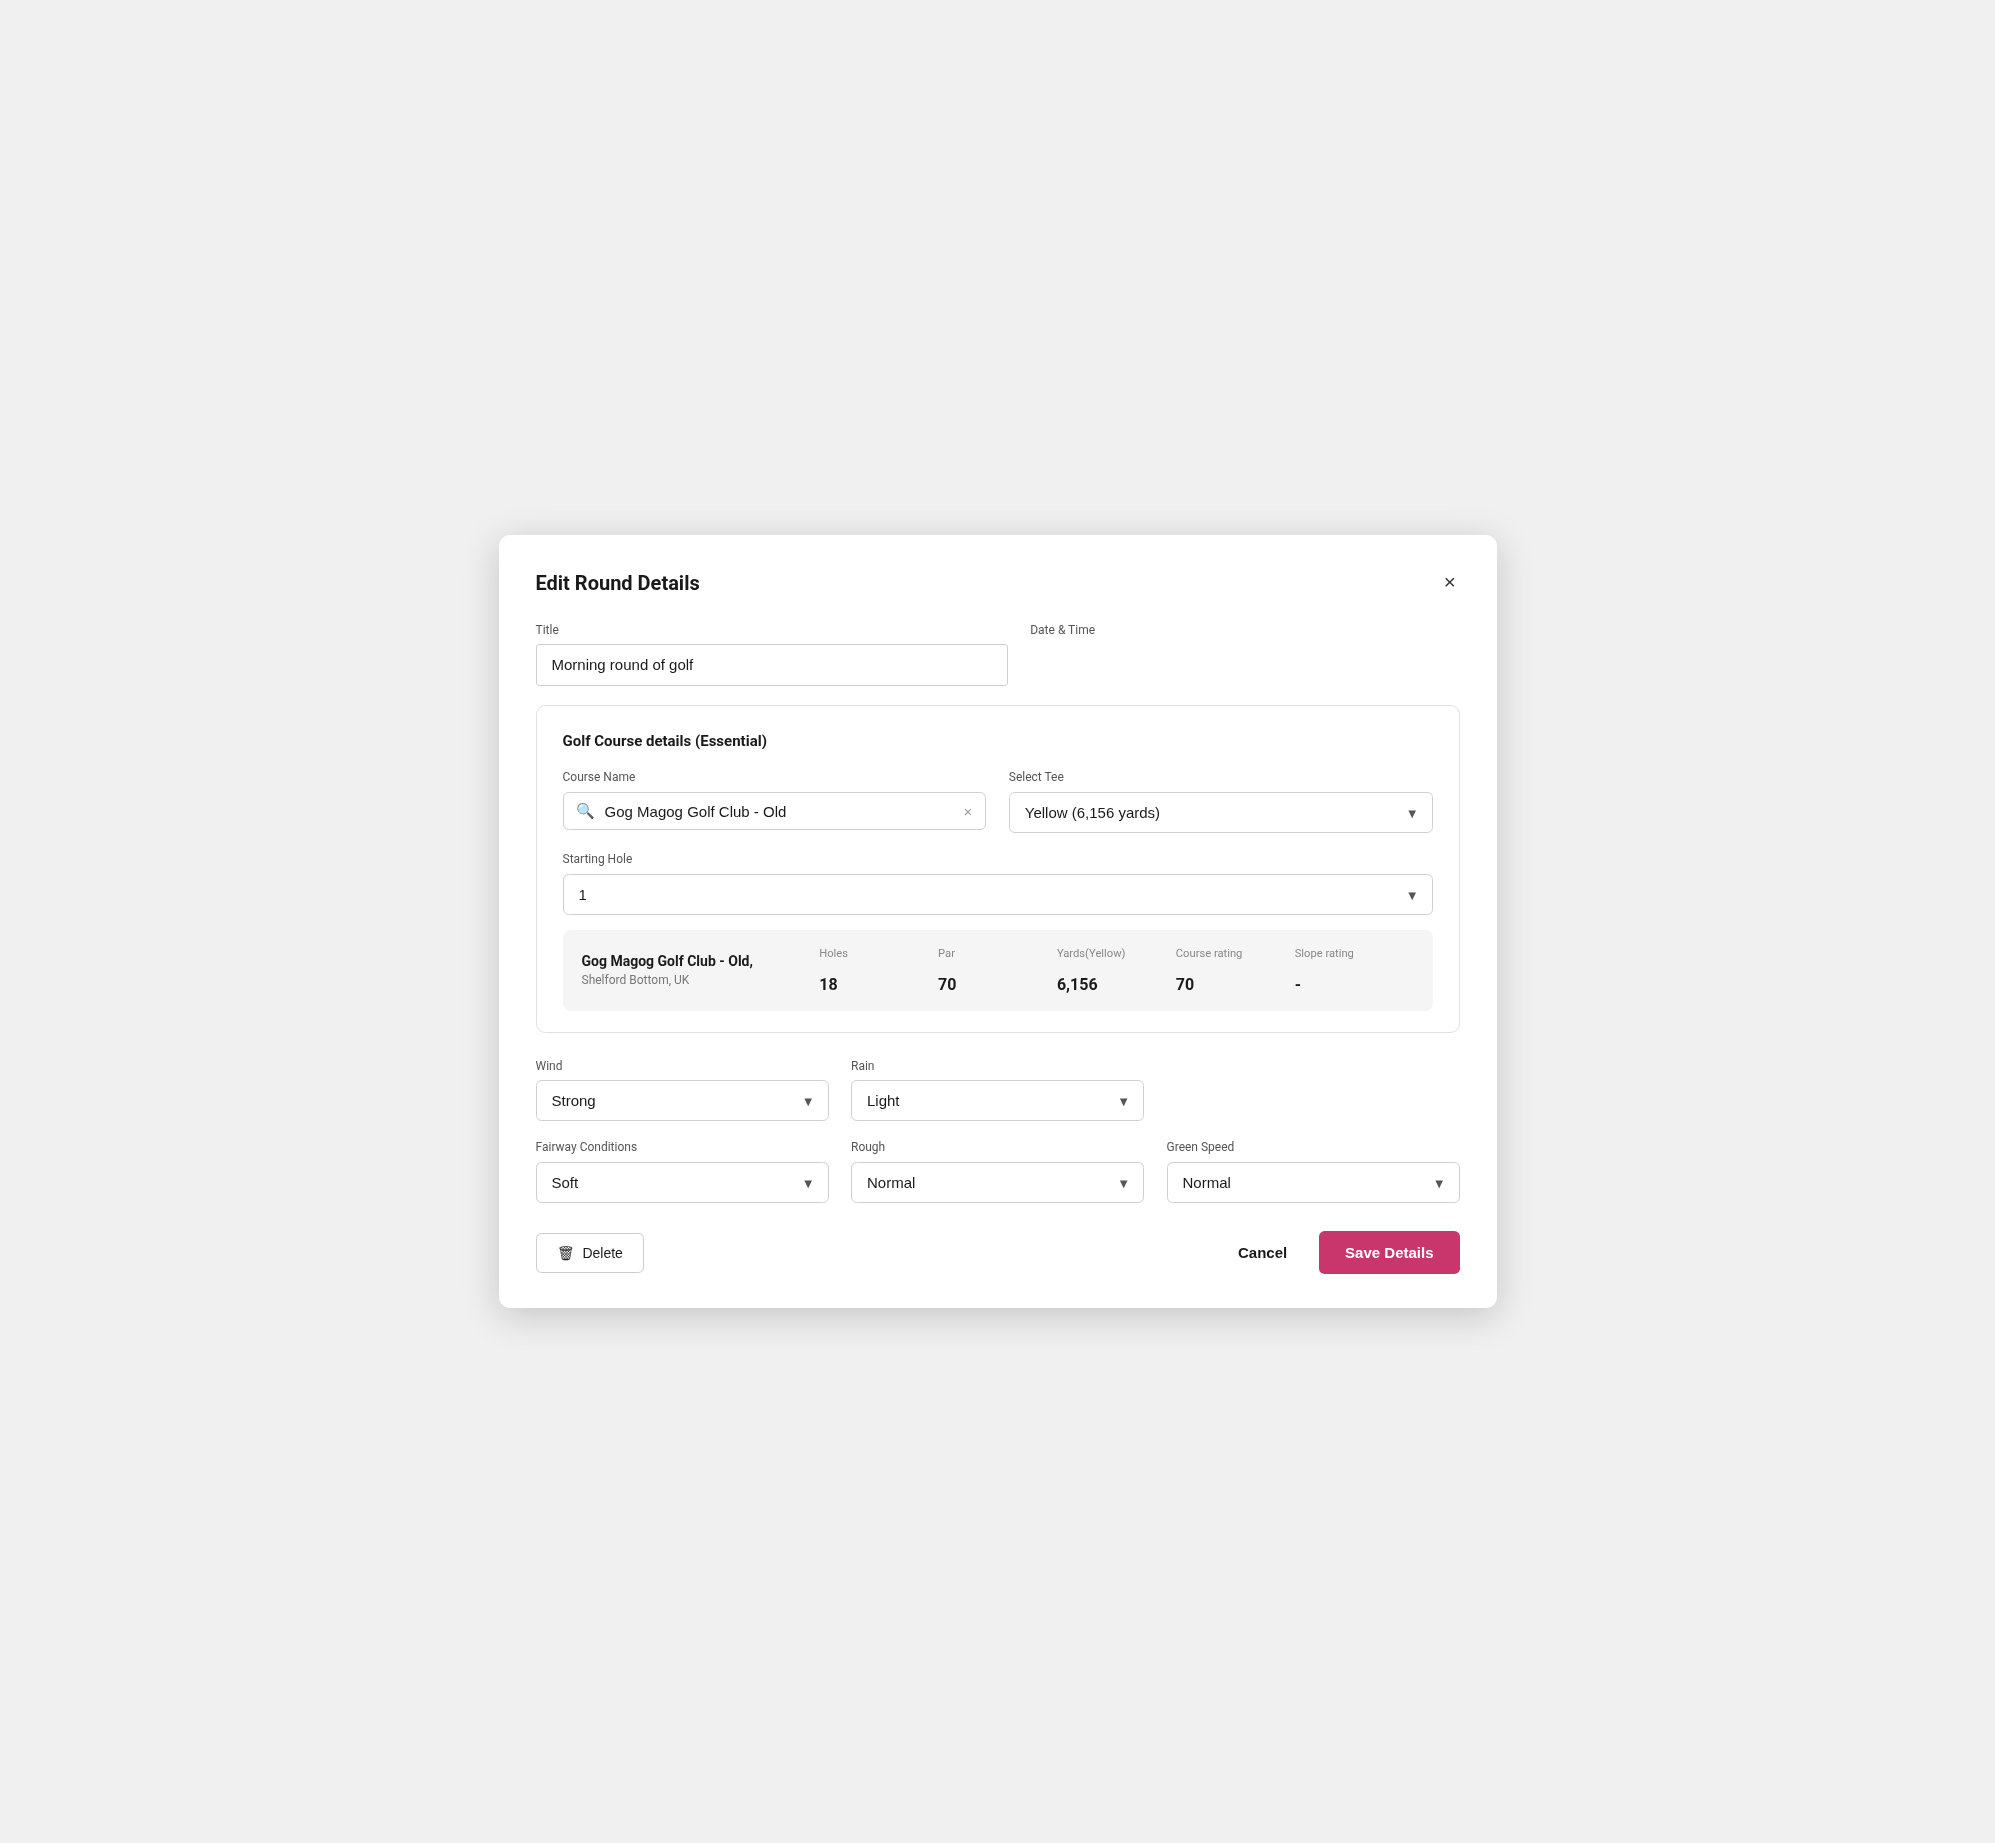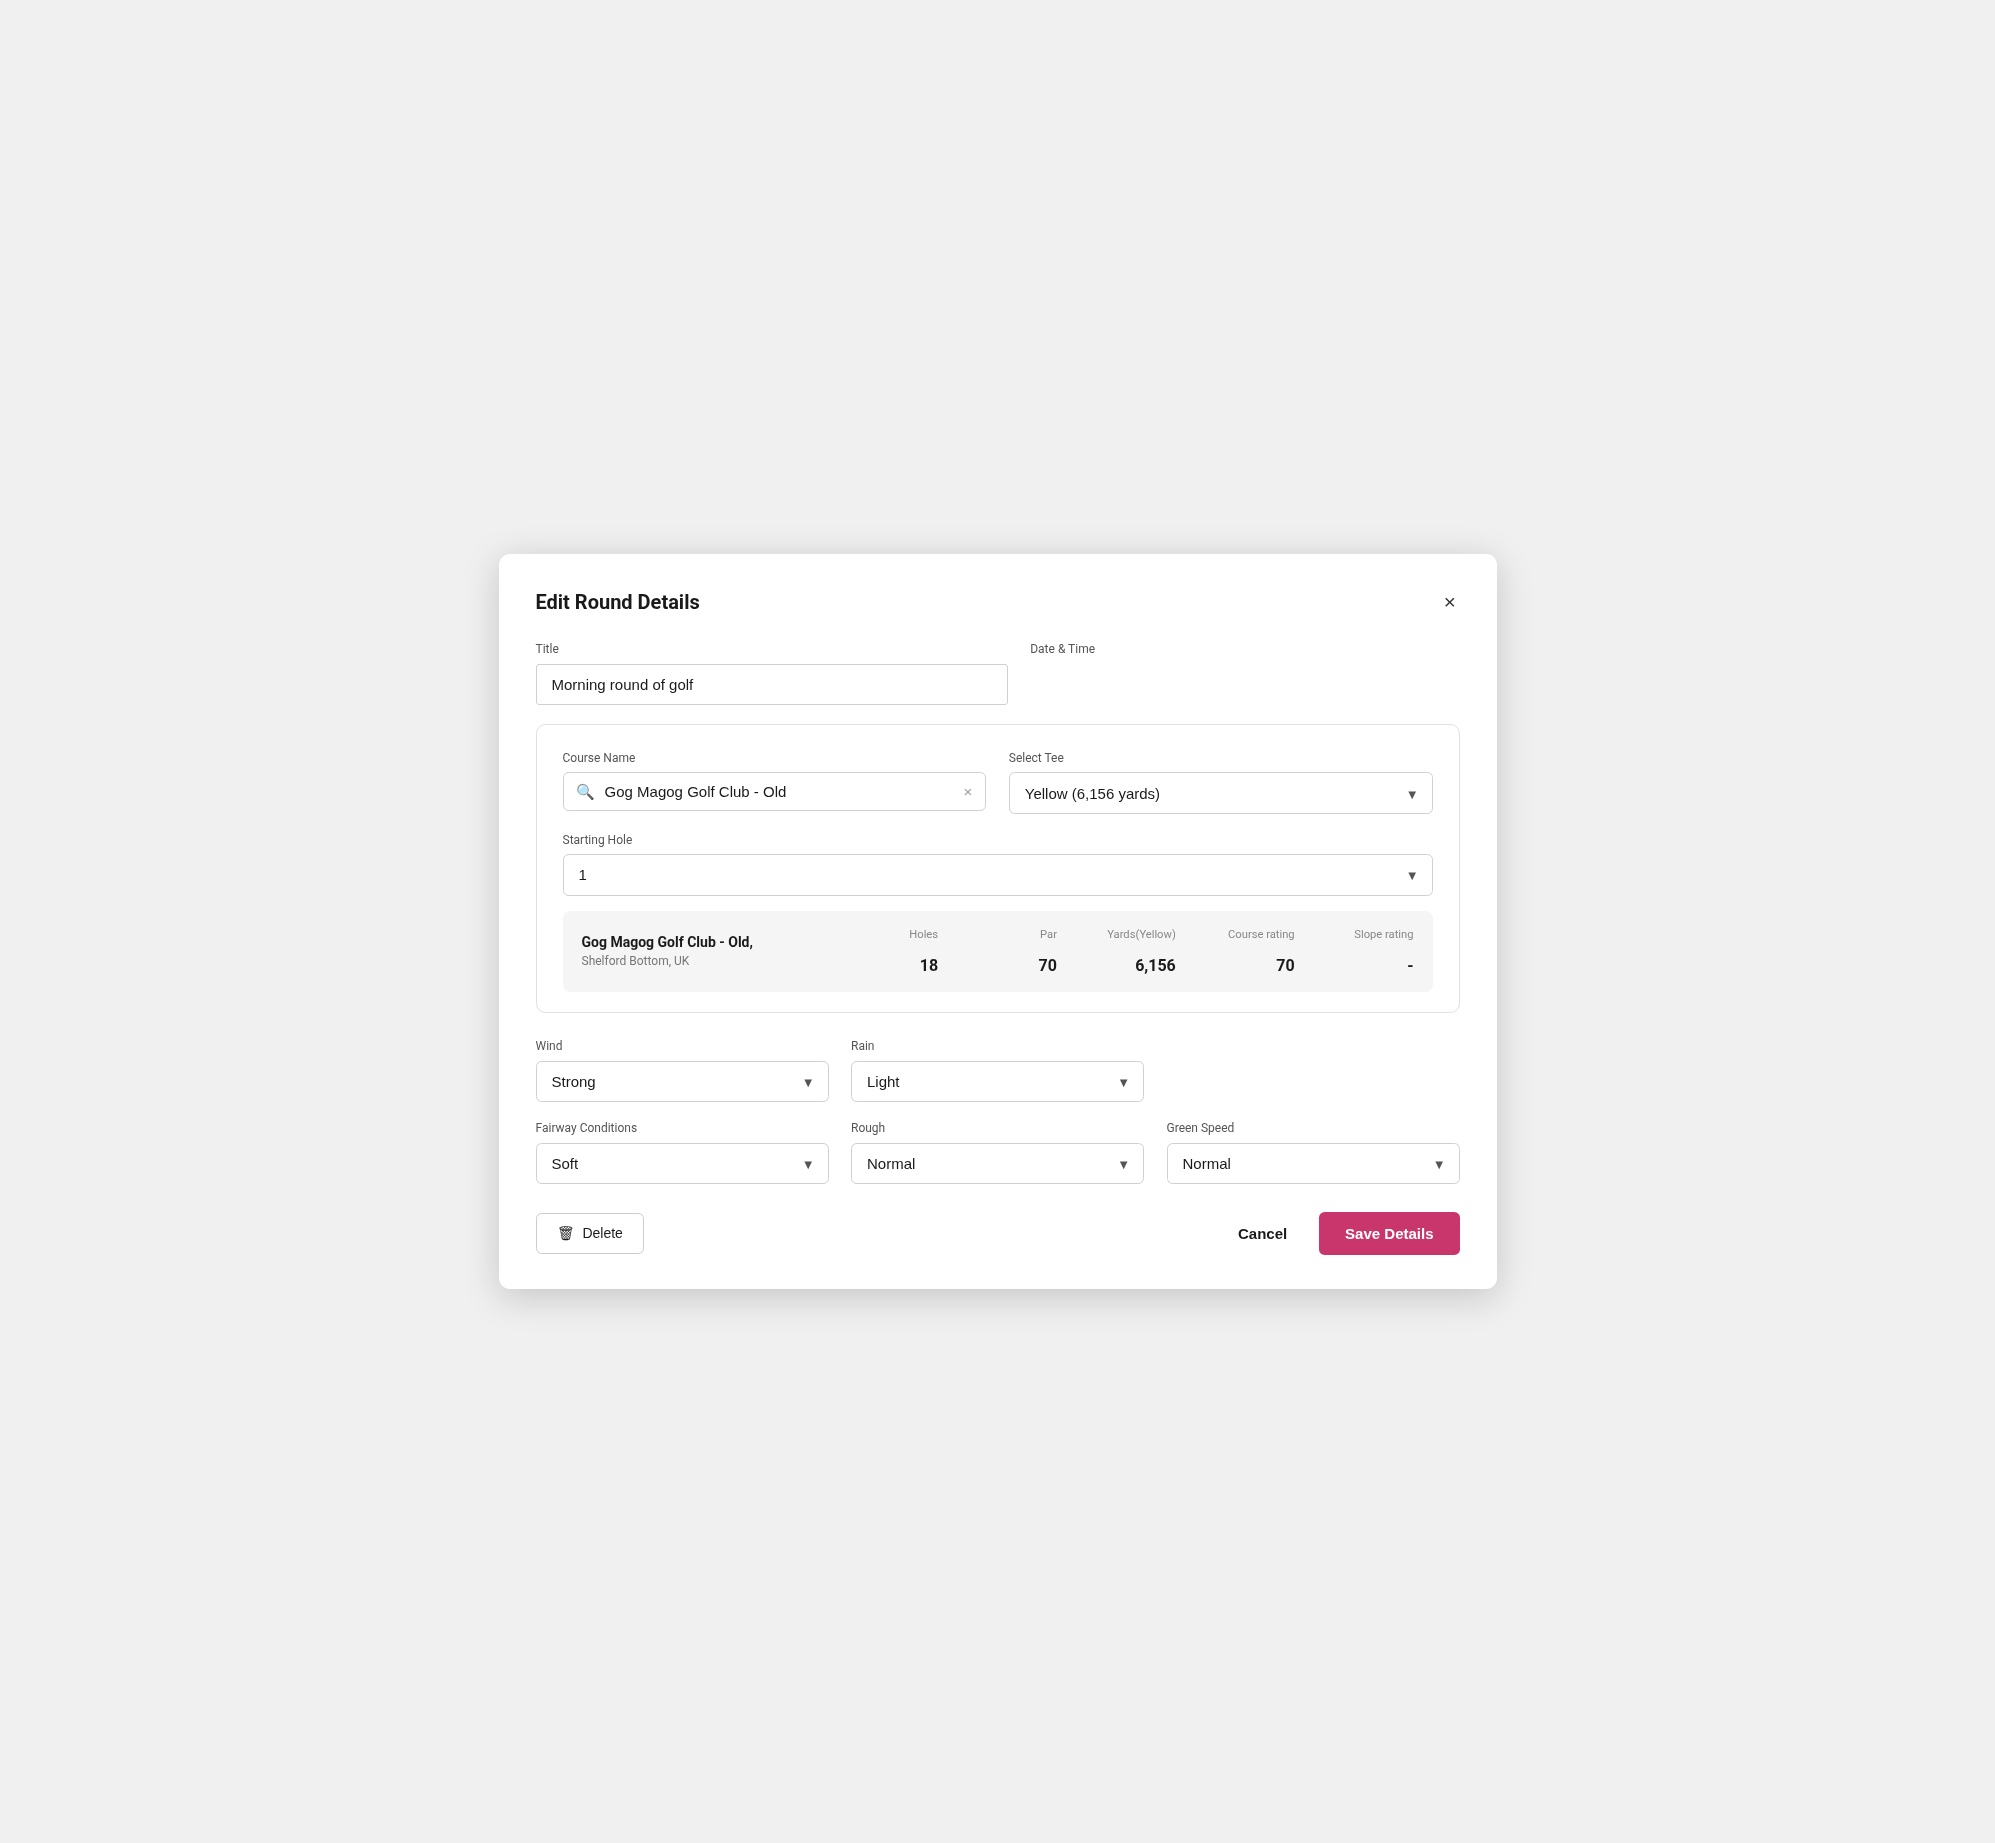--- a/index.html
+++ b/index.html
@@ -206,21 +206,21 @@
     }
     .course-info-name .location {
       font-size: 12px;
       color: #777;
       margin-top: 4px;
     }
     .course-stat {
       flex: 1;
       display: flex;
       flex-direction: column;
-      align-items: flex-end;
+      align-items: flex-start;
       gap: 15px;
     }
     .course-stat .stat-label {
       font-size: 11.2px;
       color: #888;
     }
     .course-stat .stat-value {
       font-size: 16px;
       font-weight: 700;
       color: #1a1a1a;
@@ -289,20 +289,21 @@
     <div class="form-group" style="flex:1.1;">
       <label class="form-label">Title</label>
       <input class="text-input" type="text" value="Morning round of golf" style="">
     </div>
     <div class="form-group" style="flex:1;">
       <label class="form-label">Date &amp; Time</label>
     </div>
   </div>
 
   <div class="section-box">
+    <div class="section-title">Golf Course details (Essential)</div>
 
     <div class="form-row">
 
       <div class="form-group full">
         <label class="form-label">Course Name</label>
         <div class="search-input-wrap">
           <span class="search-icon">🔍</span>
           <input class="search-input" type="text" value="Gog Magog Golf Club - Old" style="">
           <button class="clear-btn">×</button>
         </div>

